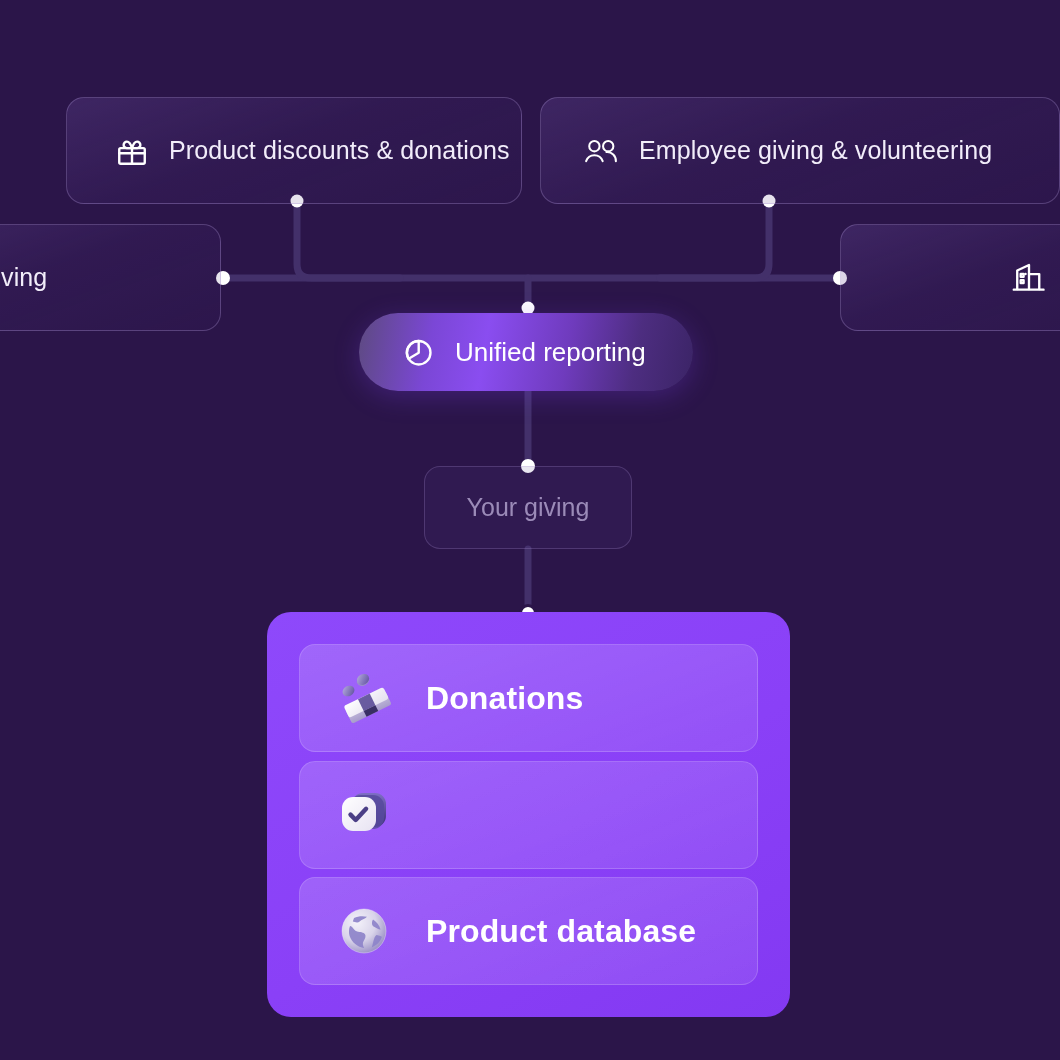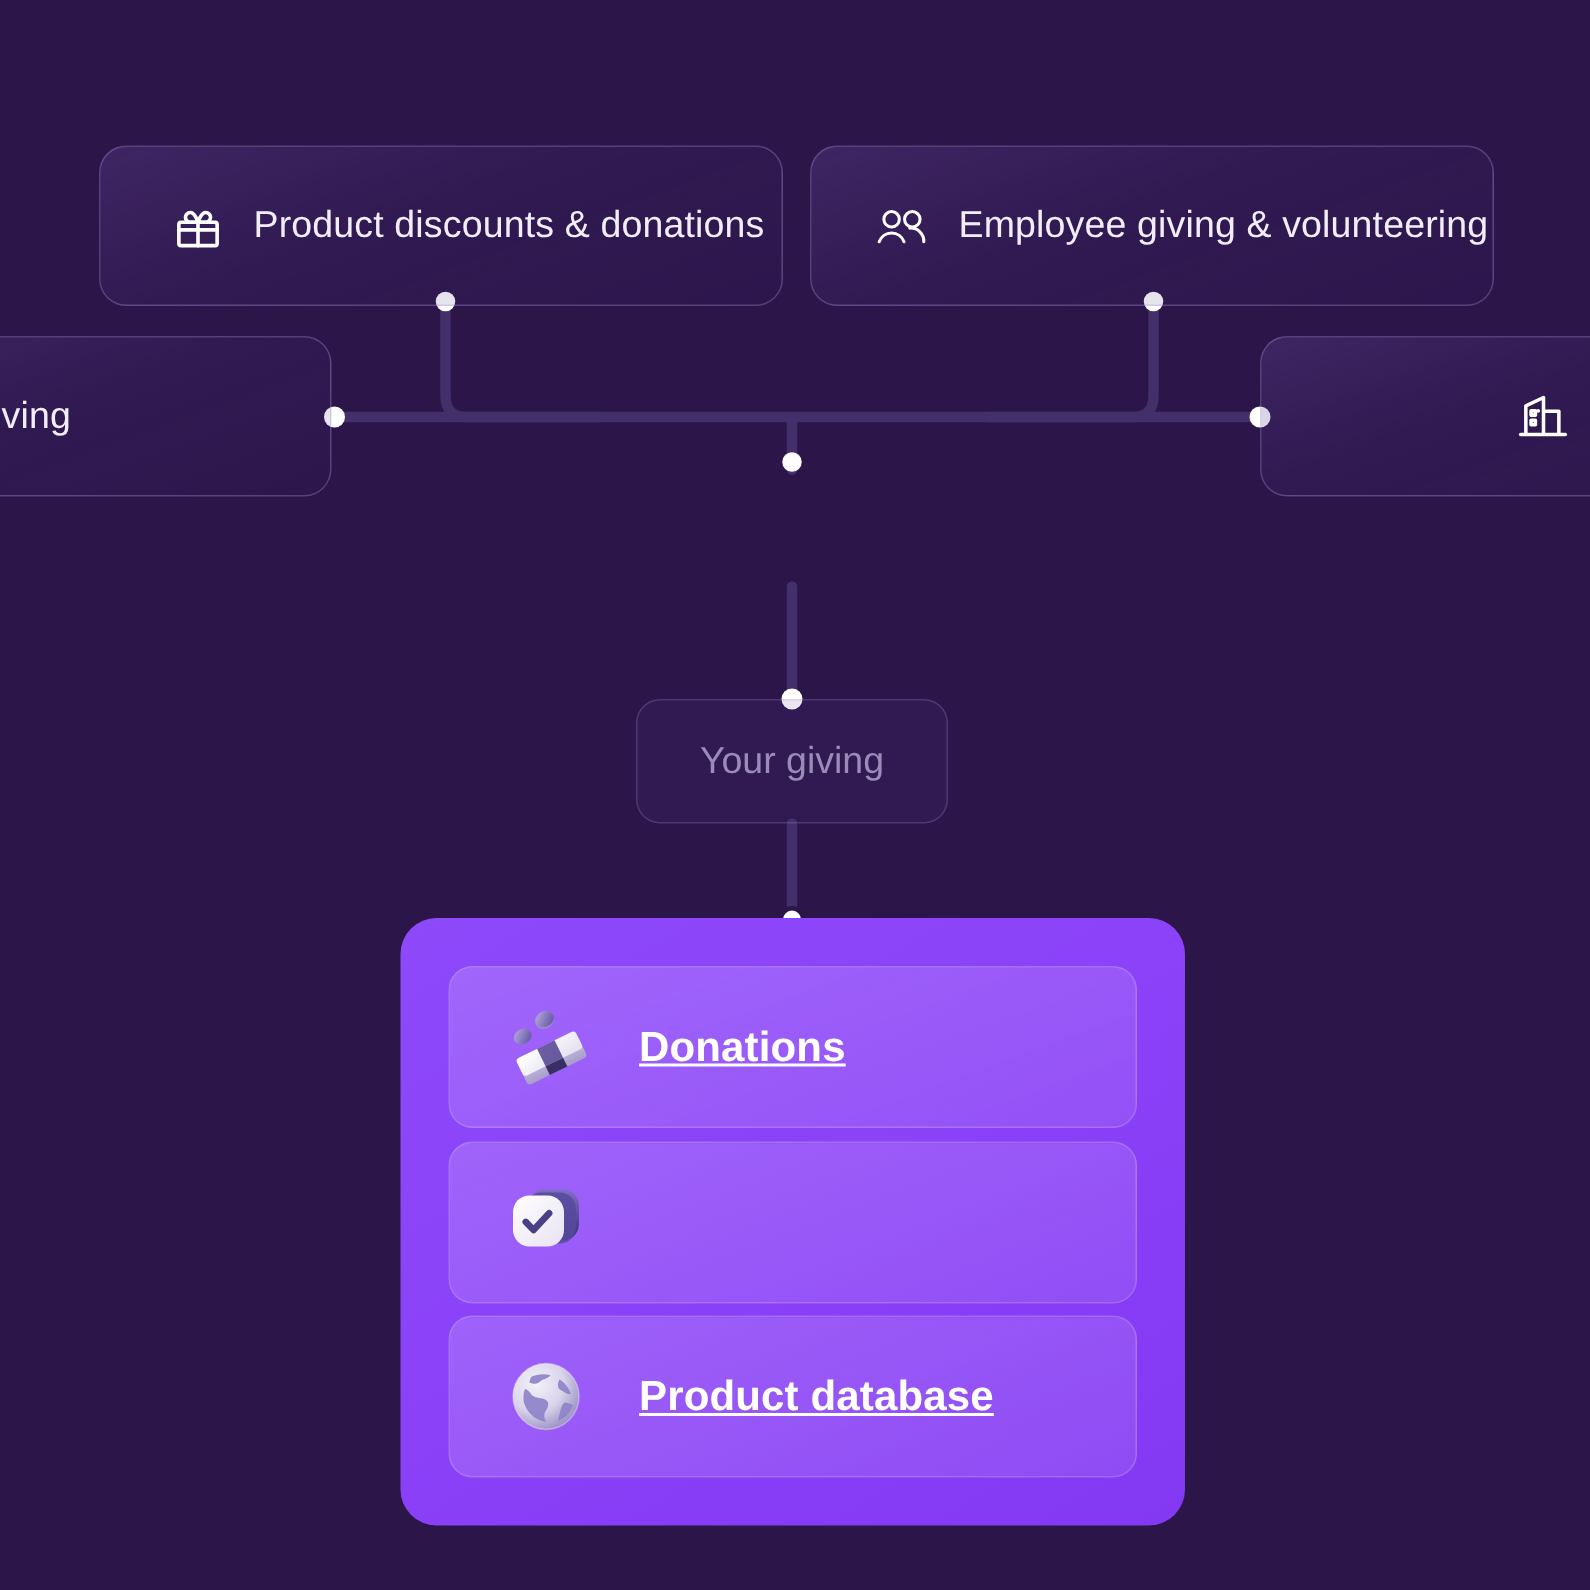--- a/index.html
+++ b/index.html
@@ -65,21 +65,21 @@
   #card-discounts {
     left: 66px;  top: 68px;
     width: 456px; height: 107px;
     padding-left: 48px;
   }
   #card-discounts .ico { margin-right: 20px; }
 
   
   #card-employee {
     left: 540px; top: 68px;
-    width: 456px; height: 107px;
+    width: 520px; height: 107px;
     padding-left: 42px;
   }
   #card-employee .ico { margin-right: 20px; }
 
   
   #card-customer {
     left: -108px; top: 195px;
     width: 329px; height: 107px;
     padding-left: 38px;
   }
@@ -171,26 +171,25 @@
   .feature-row .ico3d {
     width: 72px;
     height: 72px;
     flex: none;
     margin-right: 26px;
     display: flex;
     align-items: center;
     justify-content: center;
   }
   .feature-row .label {
-    font-size: 28px;
+    font-size: 32px;
     font-weight: 600;
     color: #ffffff;
     letter-spacing: 0.1px;
     white-space: nowrap;
-    text-decoration: underline;
   }
 </style>
 </head>
 <body>
 
 <div id="stage">
 
   <svg id="wires" viewBox="0 0 1060 1060" width="1060" height="1060">
     <defs>
       <linearGradient id="wireFade" x1="0" y1="0" x2="1" y2="0">
@@ -261,20 +260,29 @@
         <path d="M13 9.2h7.4V20"></path>
         <line x1="2" y1="20.4" x2="23.5" y2="20.4"></line>
         <rect x="7" y="9" width="2.1" height="2.1"></rect>
         <rect x="7" y="13.6" width="2.1" height="2.1"></rect>
         <rect x="10.4" y="9" width="0.1" height="0.1"></rect>
       </svg>
     </span>
     <span class="label"></span>
   </div>
 
+  <div id="pill-unified">
+    <span class="ico">
+      <svg width="34" height="34" viewBox="0 0 24 24" fill="none" stroke="#ffffff" stroke-width="1.7" stroke-linecap="round" stroke-linejoin="round">
+        <circle cx="12.5" cy="12.5" r="8.3"></circle>
+        <path d="M12.5 12.5V4.2a8.3 8.3 0 0 0-7.1 12.6Z"></path>
+      </svg>
+    </span>
+    <span class="label">Unified reporting</span>
+  </div>
 
   <div id="node-brand">
     <span class="label">Your giving</span>
   </div>
 
   <div id="card-product">
 
     <div class="feature-row">
       <span class="ico3d">
         <svg width="72" height="72" viewBox="0 0 72 72">

